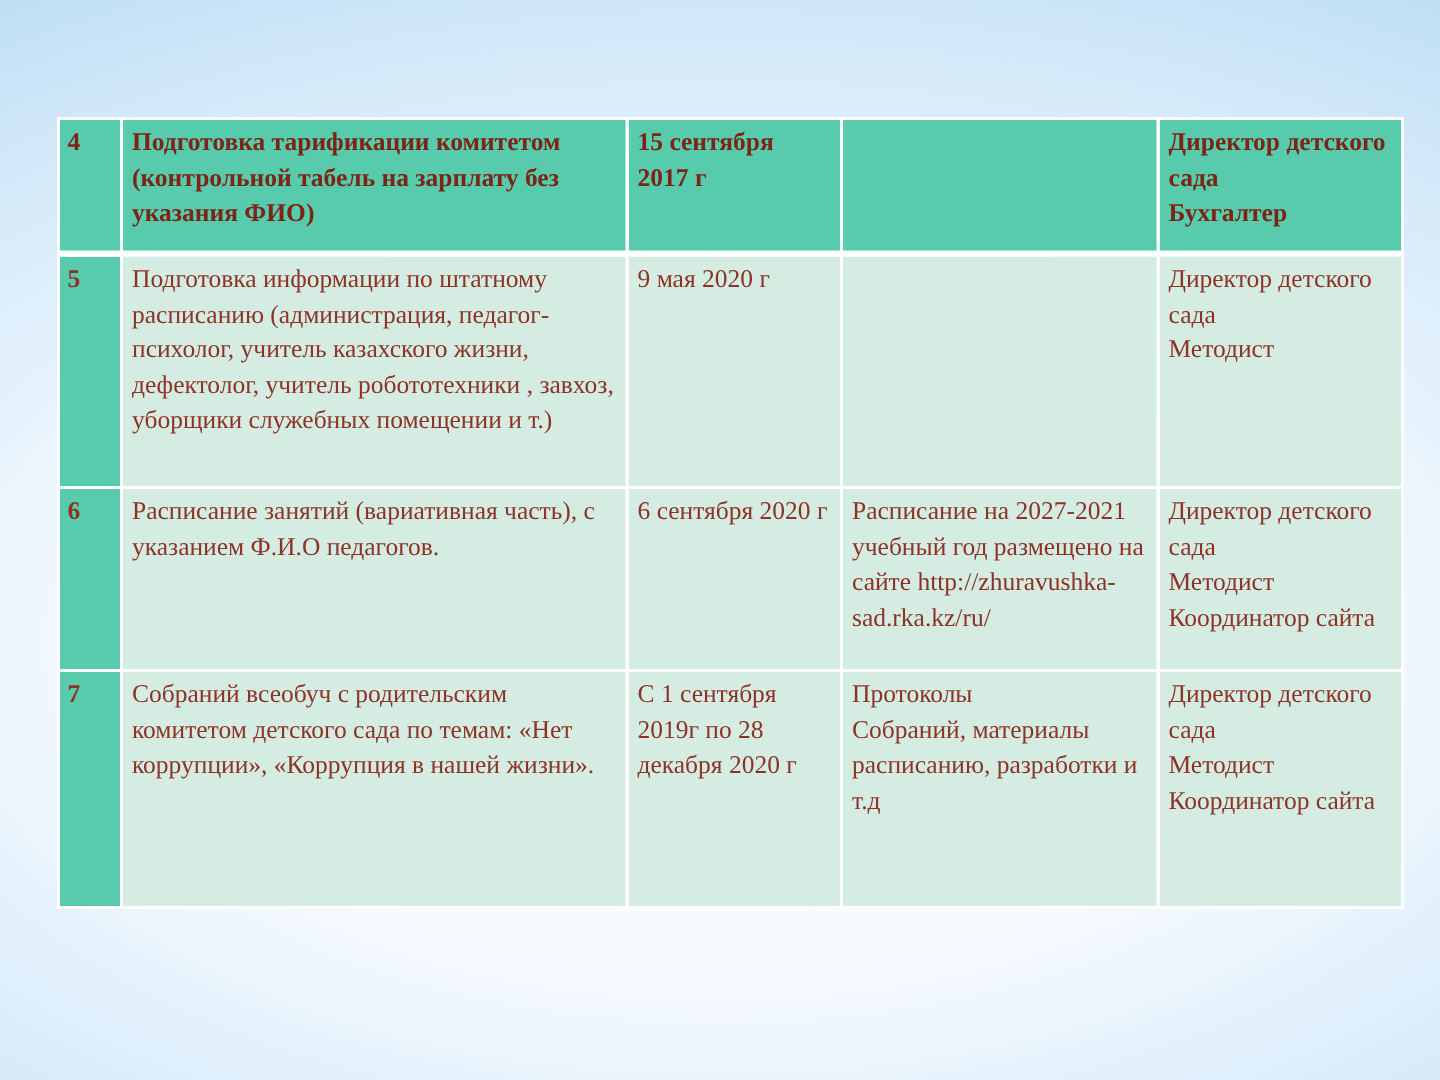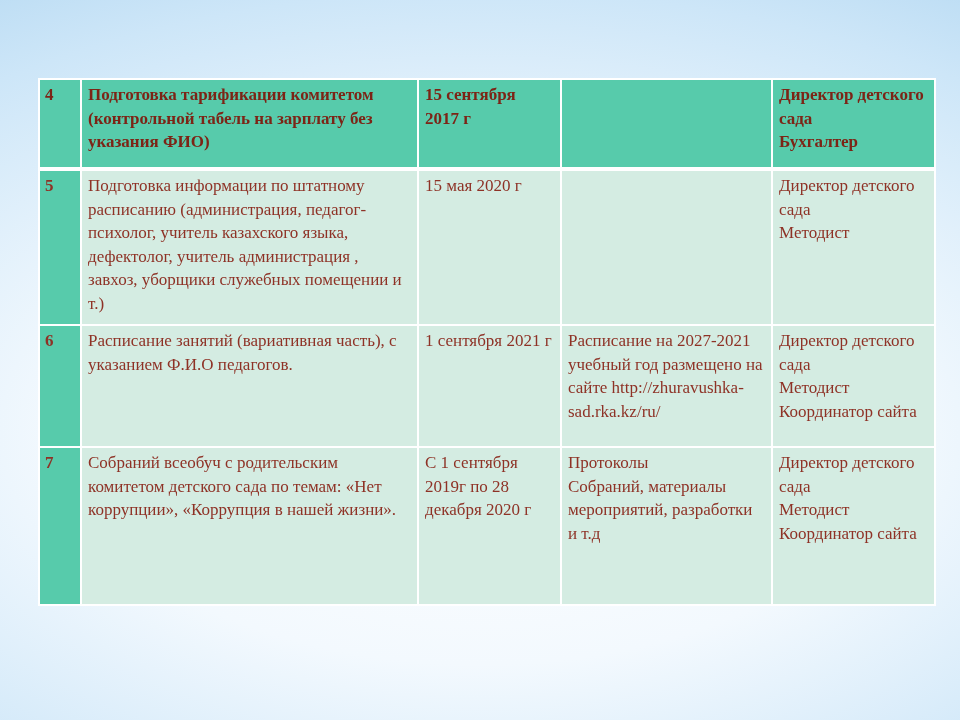--- a/index.html
+++ b/index.html
@@ -64,40 +64,40 @@
       <tr class="r4 hdr">
         <td class="num">4</td>
         <td>Подготовка тарификации комитетом (контрольной табель на зарплату без указания ФИО)</td>
         <td>15 сентября 2017 г</td>
         <td></td>
         <td>Директор детского сада
 Бухгалтер</td>
       </tr>
       <tr class="r5">
         <td class="num">5</td>
-        <td>Подготовка информации по штатному расписанию (администрация, педагог-психолог, учитель казахского языка, дефектолог, учитель администрация , завхоз, уборщики служебных помещении и т.)</td>
-        <td>15 мая 2020 г</td>
+        <td>Подготовка информации по штатному расписанию (администрация, педагог-психолог, учитель казахского жизни, дефектолог, учитель робототехники , завхоз, уборщики служебных помещении и т.)</td>
+        <td>9 мая 2020 г</td>
         <td></td>
         <td>Директор детского сада
 Методист</td>
       </tr>
       <tr class="r6">
         <td class="num">6</td>
         <td>Расписание занятий (вариативная часть), с указанием Ф.И.О педагогов.</td>
-        <td>1 сентября 2021 г</td>
+        <td>6 сентября 2020 г</td>
         <td>Расписание на 2027-2021 учебный год размещено на сайте http://zhuravushka-sad.rka.kz/ru/</td>
         <td>Директор детского сада
 Методист
 Координатор сайта</td>
       </tr>
       <tr class="r7">
         <td class="num">7</td>
         <td>Собраний всеобуч с родительским комитетом детского сада по темам: «Нет коррупции», «Коррупция в нашей жизни».</td>
         <td>С 1 сентября 2019г по 28 декабря 2020 г</td>
         <td>Протоколы
-Собраний, материалы мероприятий, разработки и т.д</td>
+Собраний, материалы расписанию, разработки и т.д</td>
         <td>Директор детского сада
 Методист
 Координатор сайта</td>
       </tr>
     </tbody>
   </table>
 </div>
 
 </body></html>

